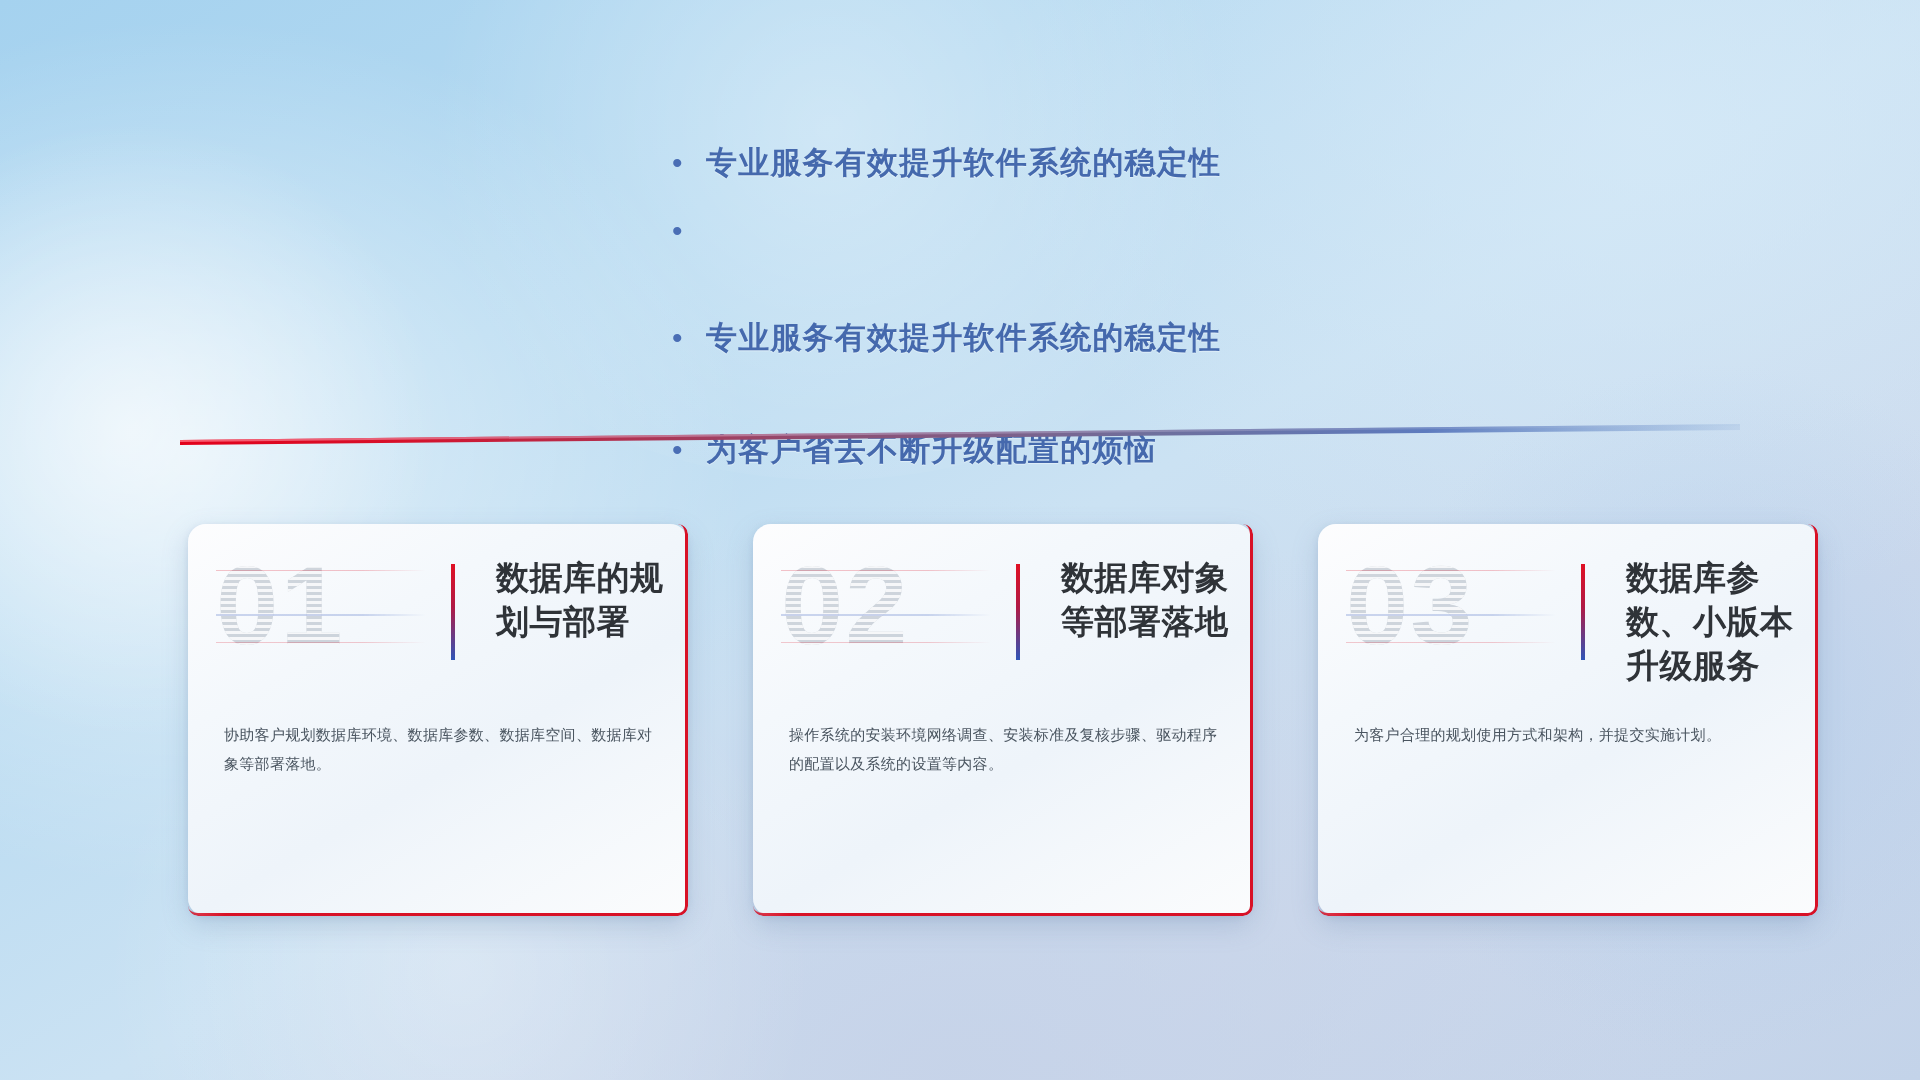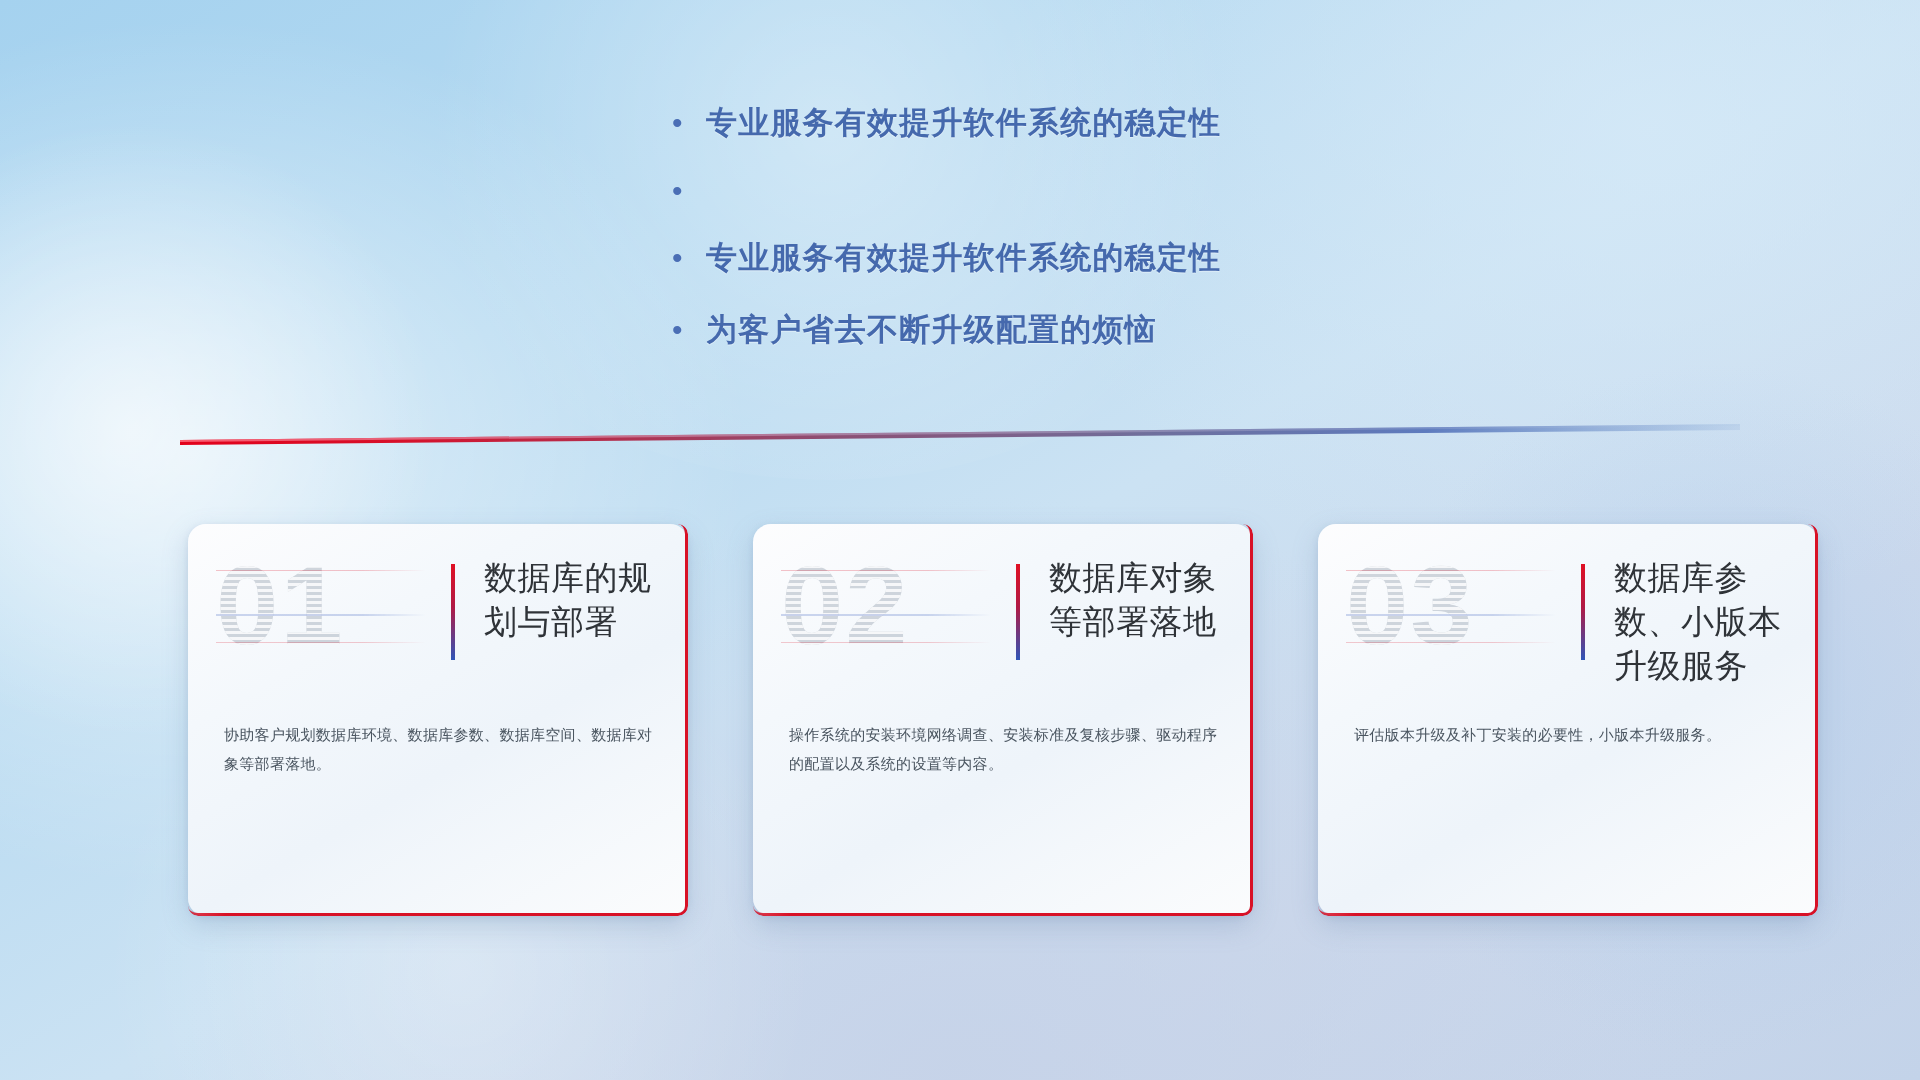--- a/index.html
+++ b/index.html
@@ -35,20 +35,21 @@
   }
   .bullet-row { display:flex; align-items:baseline; }
   .bullet-dot {
     width:34px; flex:0 0 34px; color:#4a6eb5;
     font-size:30px; line-height:1; text-align:left;
   }
   .bullet-text {
     font-size:31px; line-height:1.25; color:#4569ad;
     letter-spacing:1.2px; font-weight:600;
     text-shadow:0 1px 1px rgba(255,255,255,0.45);
+    margin-top:40px;
   }
 
   
   #divider { position:absolute; left:180px; top:420px; width:1560px; height:26px; }
   #divider svg { display:block; width:100%; height:100%; }
 
   
   #cards {
     position:absolute; left:188px; top:524px;
     display:flex; gap:65px;
@@ -99,23 +100,23 @@
         rgba(216,17,38,0.4) 74% 75.2%, rgba(216,17,38,0) 75.2% 100%);
     -webkit-mask-image:linear-gradient(to right, #000 0 70%, transparent 100%);
     mask-image:linear-gradient(to right, #000 0 70%, transparent 100%);
   }
   .title-bar {
     position:absolute; left:263px; top:40px;
     width:4px; height:96px;
     background:linear-gradient(to bottom,#e01024 0%, #b01a45 45%, #2f55b8 100%);
   }
   .card-title {
-    position:absolute; left:296px; top:32px; width:190px;
+    position:absolute; left:308px; top:32px; width:190px;
     font-size:33px; line-height:1.33; color:#2f3338;
-    font-weight:400; letter-spacing:0.5px;
+    font-weight:700; letter-spacing:0.5px;
   }
   .card-body {
     position:absolute; left:36px; top:196px; right:34px;
     font-size:15px; line-height:1.95; color:#4a5560;
     letter-spacing:0.3px;
   }
 </style>
 </head>
 <body>
 
@@ -191,17 +192,17 @@
     </div>
 
     <div class="card">
       <div class="card-head">
         <span class="card-num-base">03</span>
         <span class="card-num">03</span>
         <span class="num-stripe-tint"></span>
         <span class="title-bar"></span>
         <span class="card-title">数据库参数、小版本升级服务</span>
       </div>
-      <div class="card-body">评估版本升级及补丁安装的必要性，小版本升级服务。</div>
+      <div class="card-body">为客户合理的规划使用方式和架构，并提交实施计划。</div>
     </div>
 
   </div>
 </div>
 
 </body></html>

